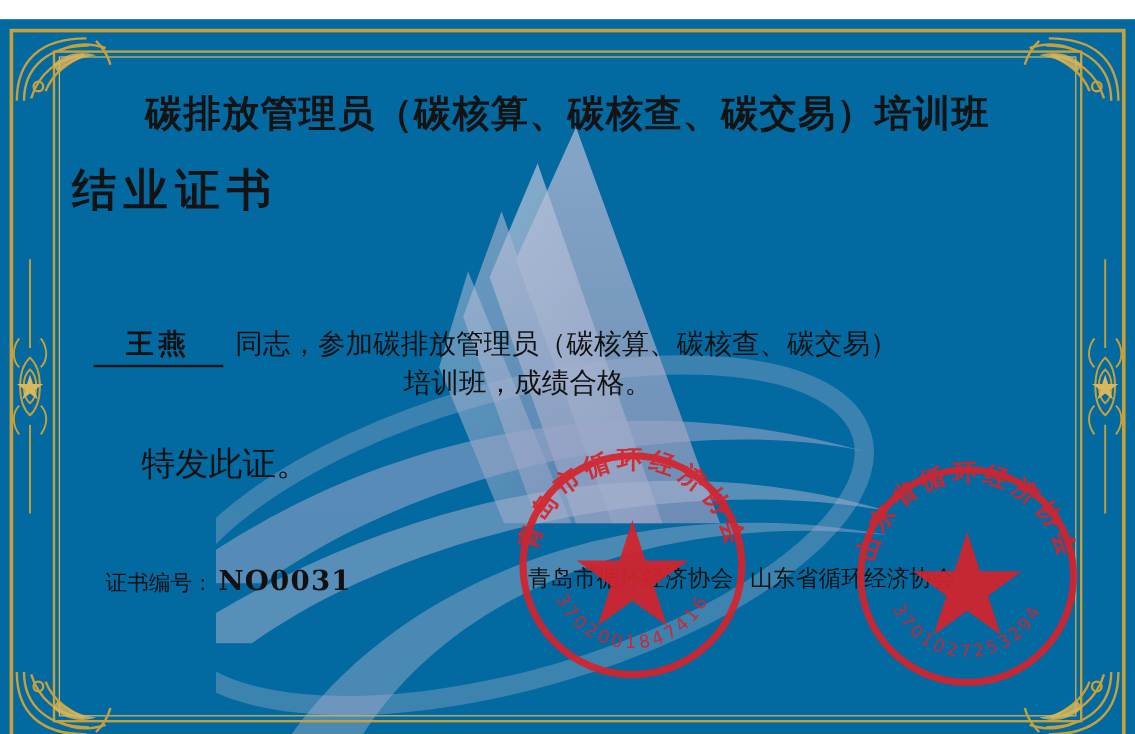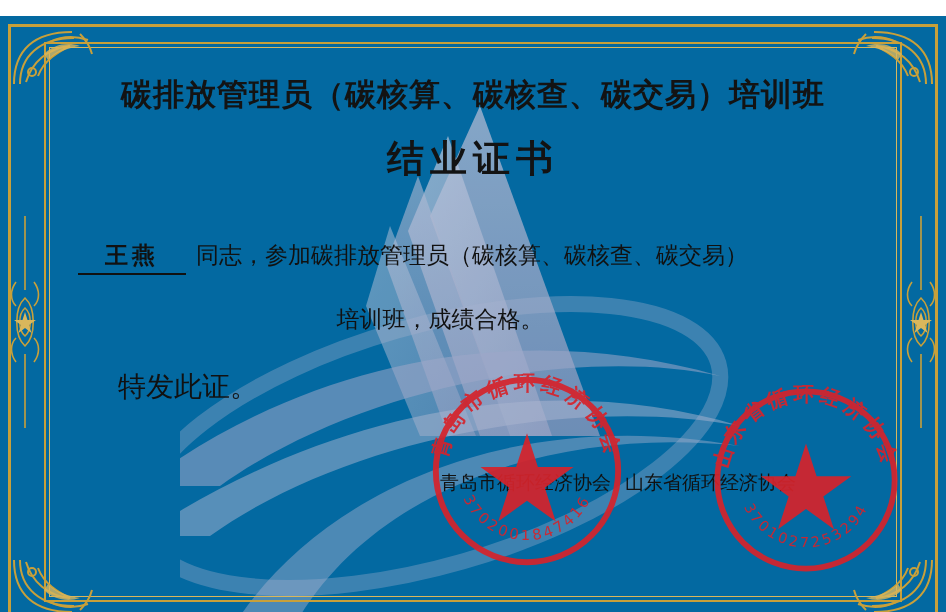--- a/index.html
+++ b/index.html
@@ -88,31 +88,31 @@
     font-family: "DejaVu Serif", "Liberation Serif", serif;
     font-weight: bold;
     font-size: 31px;
     letter-spacing: 1px;
     color: #131313;
     white-space: nowrap;
   }
   .title-sub {
     position: absolute;
     top: 78px; left: 0; width: 100%;
-    text-align: center;
+    text-align: left;
     font-family: Liberation Serif, serif;
     font-weight: bold;
     font-size: 37px;
     letter-spacing: 6px;
     color: #131313;
   }
 
   .body-line1 {
     position: absolute;
-    top: 184px; left: 18px;
+    top: 215px; left: 18px;
     width: 790px;
     font-family: "DejaVu Serif", "Liberation Serif", serif;
     font-size: 23px;
     color: #111;
     white-space: nowrap;
   }
   .recipient {
     display: inline-block;
     min-width: 96px;
     text-align: center;
@@ -303,20 +303,23 @@
     <div class="title-sub">结业证书</div>
 
     <div class="body-line1">
       <span class="recipient">王燕</span><span>同志，参加碳排放管理员（碳核算、碳核查、碳交易）</span>
     </div>
 
     <div class="body-line2">培训班，成绩合格。</div>
 
     <div class="body-line3">特发此证。</div>
 
+    <div class="cert-no">
+      <span class="no-label">证书编号：</span><span class="no-value">NO0031</span>
+    </div>
 
     <div class="issuers">
       <div class="issuer-block">
         <div>青岛市循环经济协会</div>
       </div>
       <div class="issuer-block">
         <div>山东省循环经济协会</div>
       </div>
     </div>
   </div>

